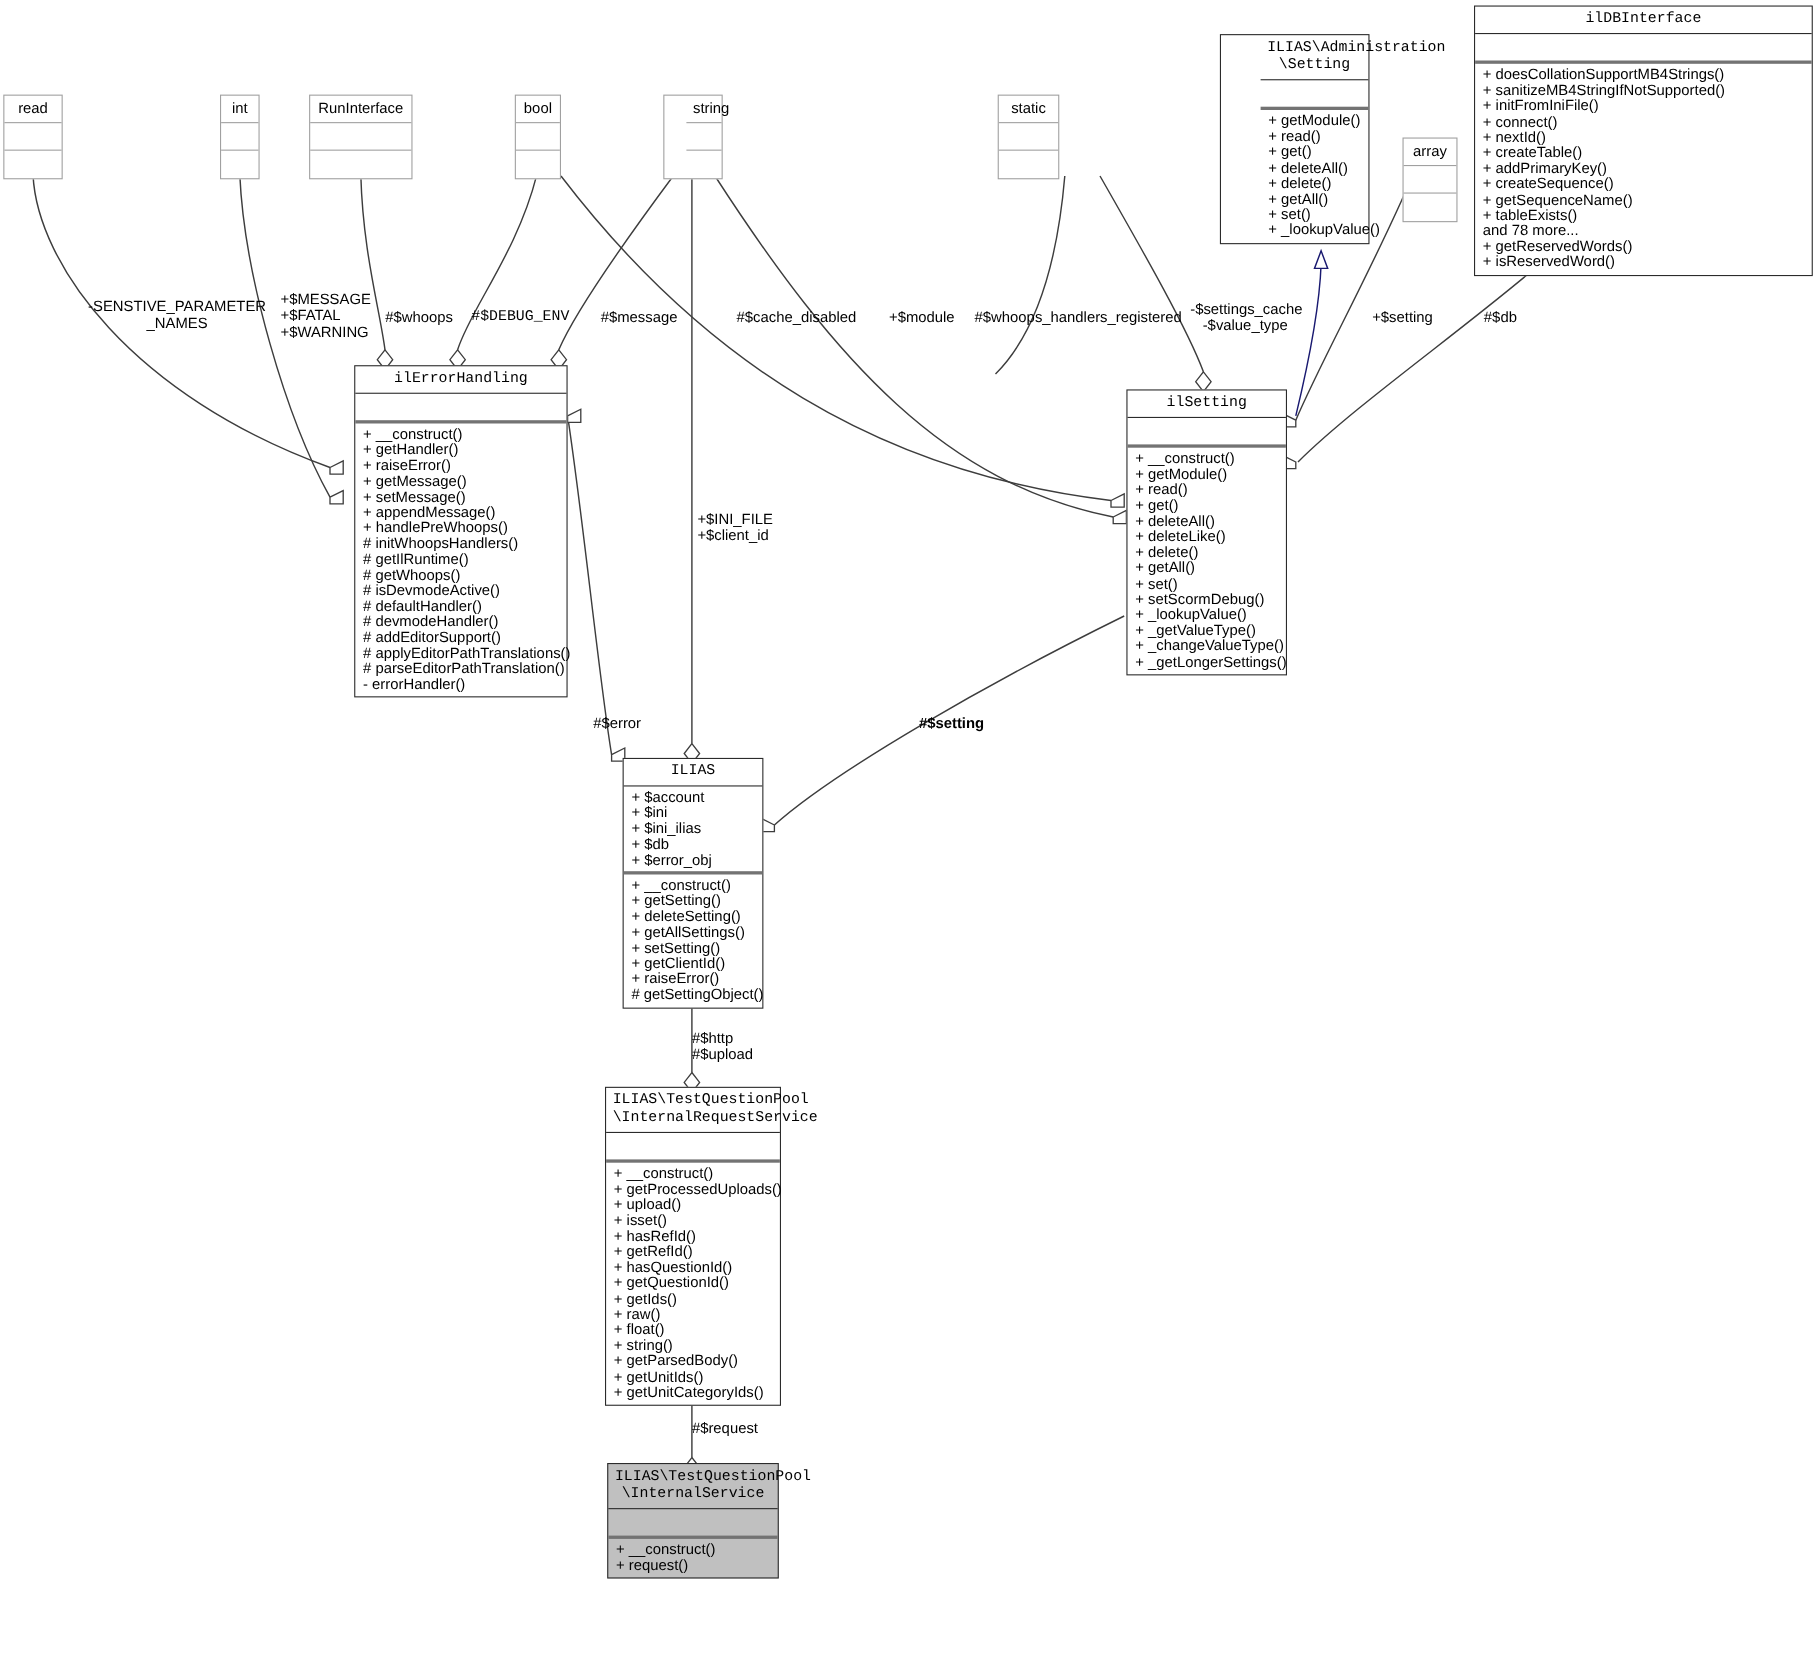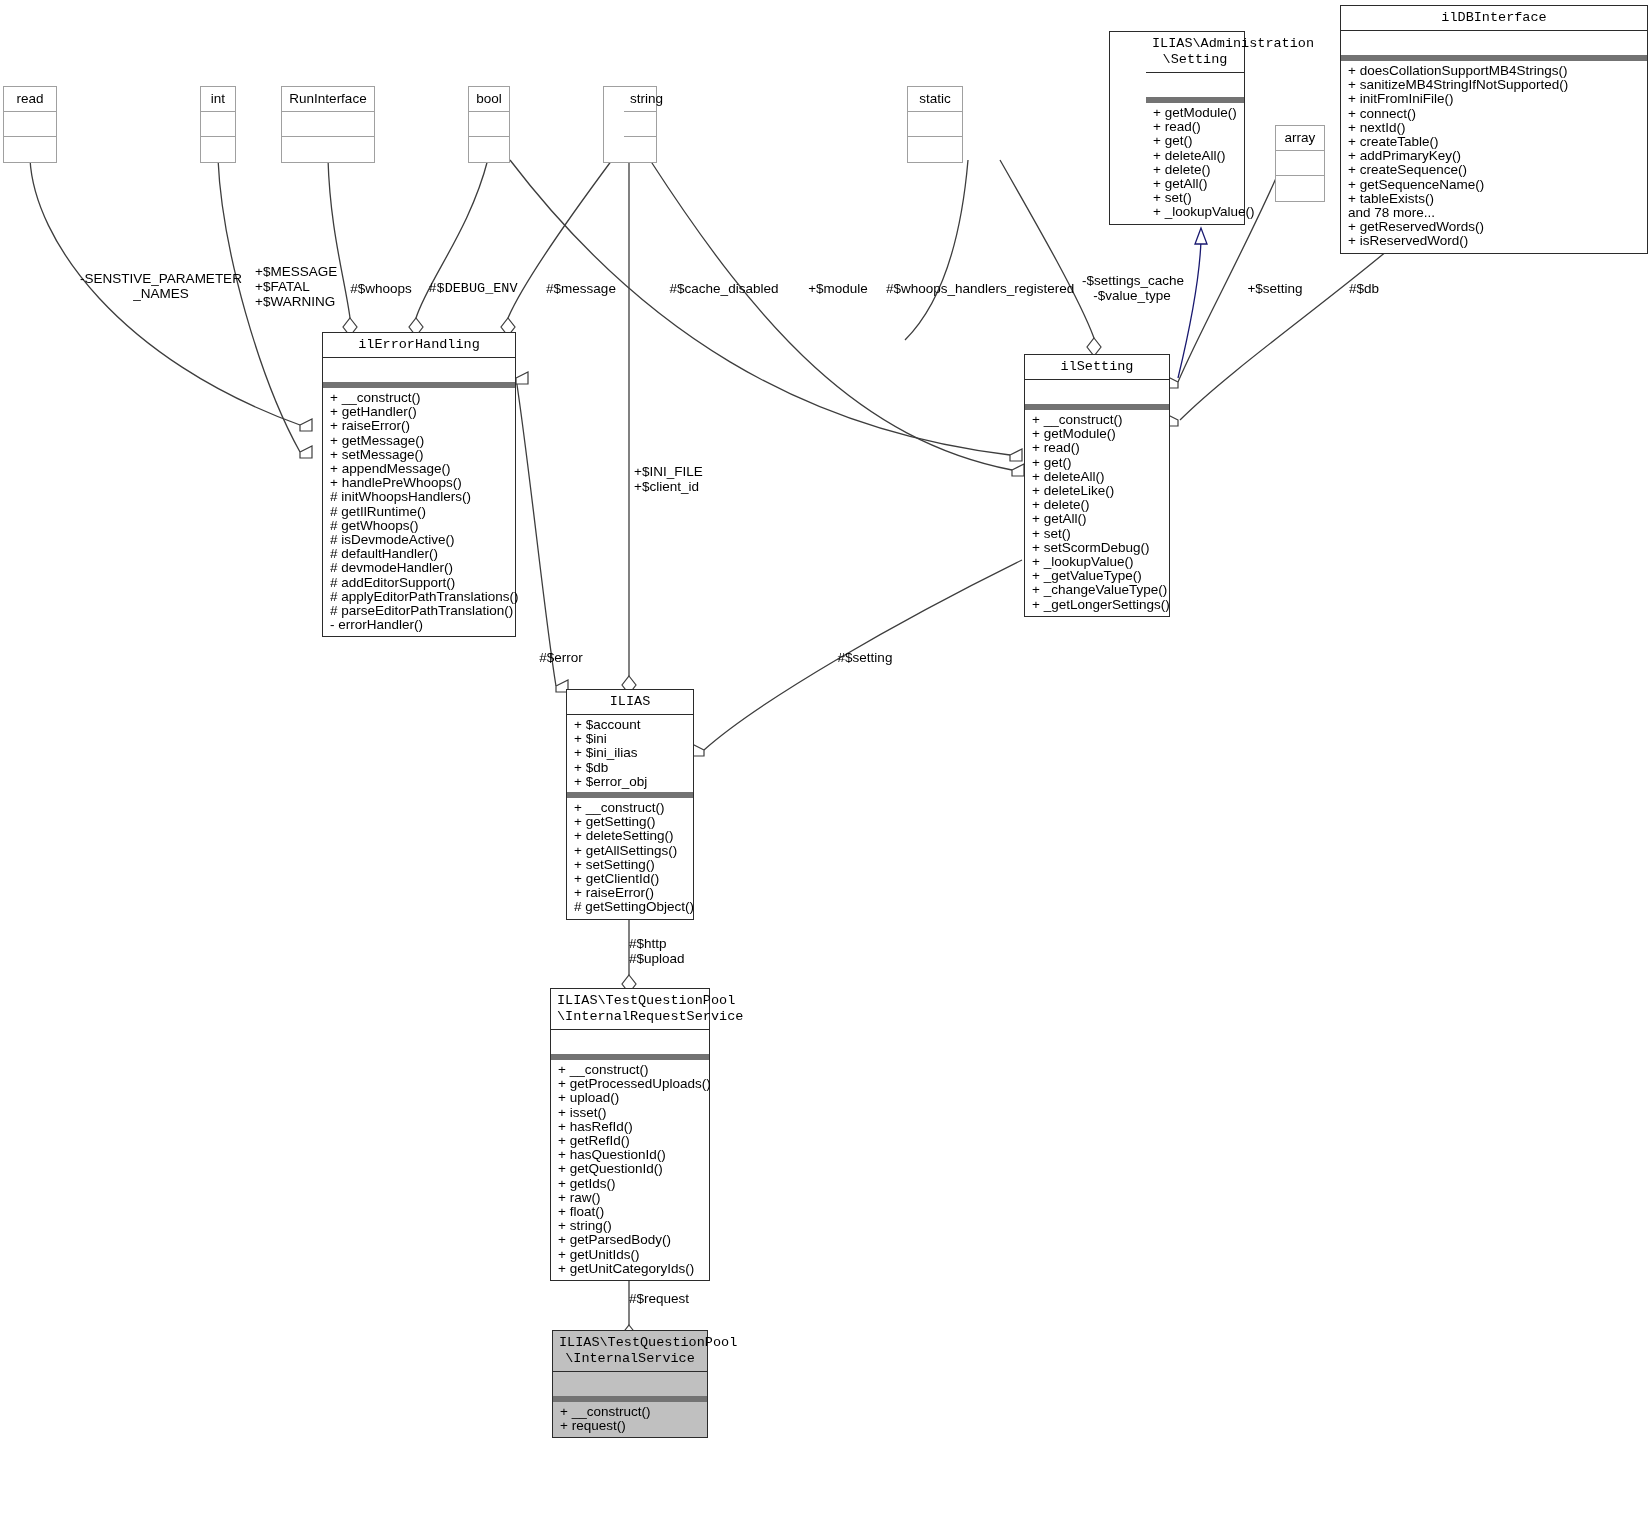--- a/index.html
+++ b/index.html
@@ -56,21 +56,21 @@
     border-bottom: 1px solid #a0a0a0;
   }
   .node-attrs {
     min-height: 18px;
     font-size: 13.5px;
     line-height: 14.2px;
     padding: 3px 6px 3px 7px;
   }
   .node.solid > .node-attrs,
   .node.highlight > .node-attrs {
-    border-bottom: 6px solid #737373;
+    border-bottom: 3px solid #737373;
   }
   .node:not(.solid):not(.highlight) > .node-attrs {
     border-bottom: 1px solid #a0a0a0;
   }
   .node-ops {
     min-height: 18px;
     font-size: 13.5px;
     line-height: 14.2px;
     padding: 3px 6px 4px 7px;
   }
@@ -343,18 +343,18 @@
   <div class="edge-label" style="left:665px; top:281px; width:118px;">#$cache_disabled</div>
   <div class="edge-label" style="left:801px; top:281px; width:74px;">+$module</div>
   <div class="edge-label" style="left:886px; top:281px; width:180px;">#$whoops_handlers_registered</div>
   <div class="edge-label" style="left:1082px; top:273px; width:100px;">-$settings_cache
 -$value_type</div>
   <div class="edge-label" style="left:1240px; top:281px; width:70px;">+$setting</div>
   <div class="edge-label" style="left:1338px; top:281px; width:52px;">#$db</div>
   <div class="edge-label" style="left:634px; top:464px; width:90px; text-align:left;">+$INI_FILE
 +$client_id</div>
   <div class="edge-label" style="left:530px; top:650px; width:62px;">#$error</div>
-  <div class="edge-label" style="left:830px; top:650px; width:70px;">#$setting</div>
+  <div class="edge-label" style="left:830px; top:650px; width:70px;font-weight:bold;">#$setting</div>
   <div class="edge-label" style="left:629px; top:936px; width:64px; text-align:left;">#$http
 #$upload</div>
   <div class="edge-label" style="left:629px; top:1291px; width:64px; text-align:left;">#$request</div>
 
 </div>
 
 </body></html>

